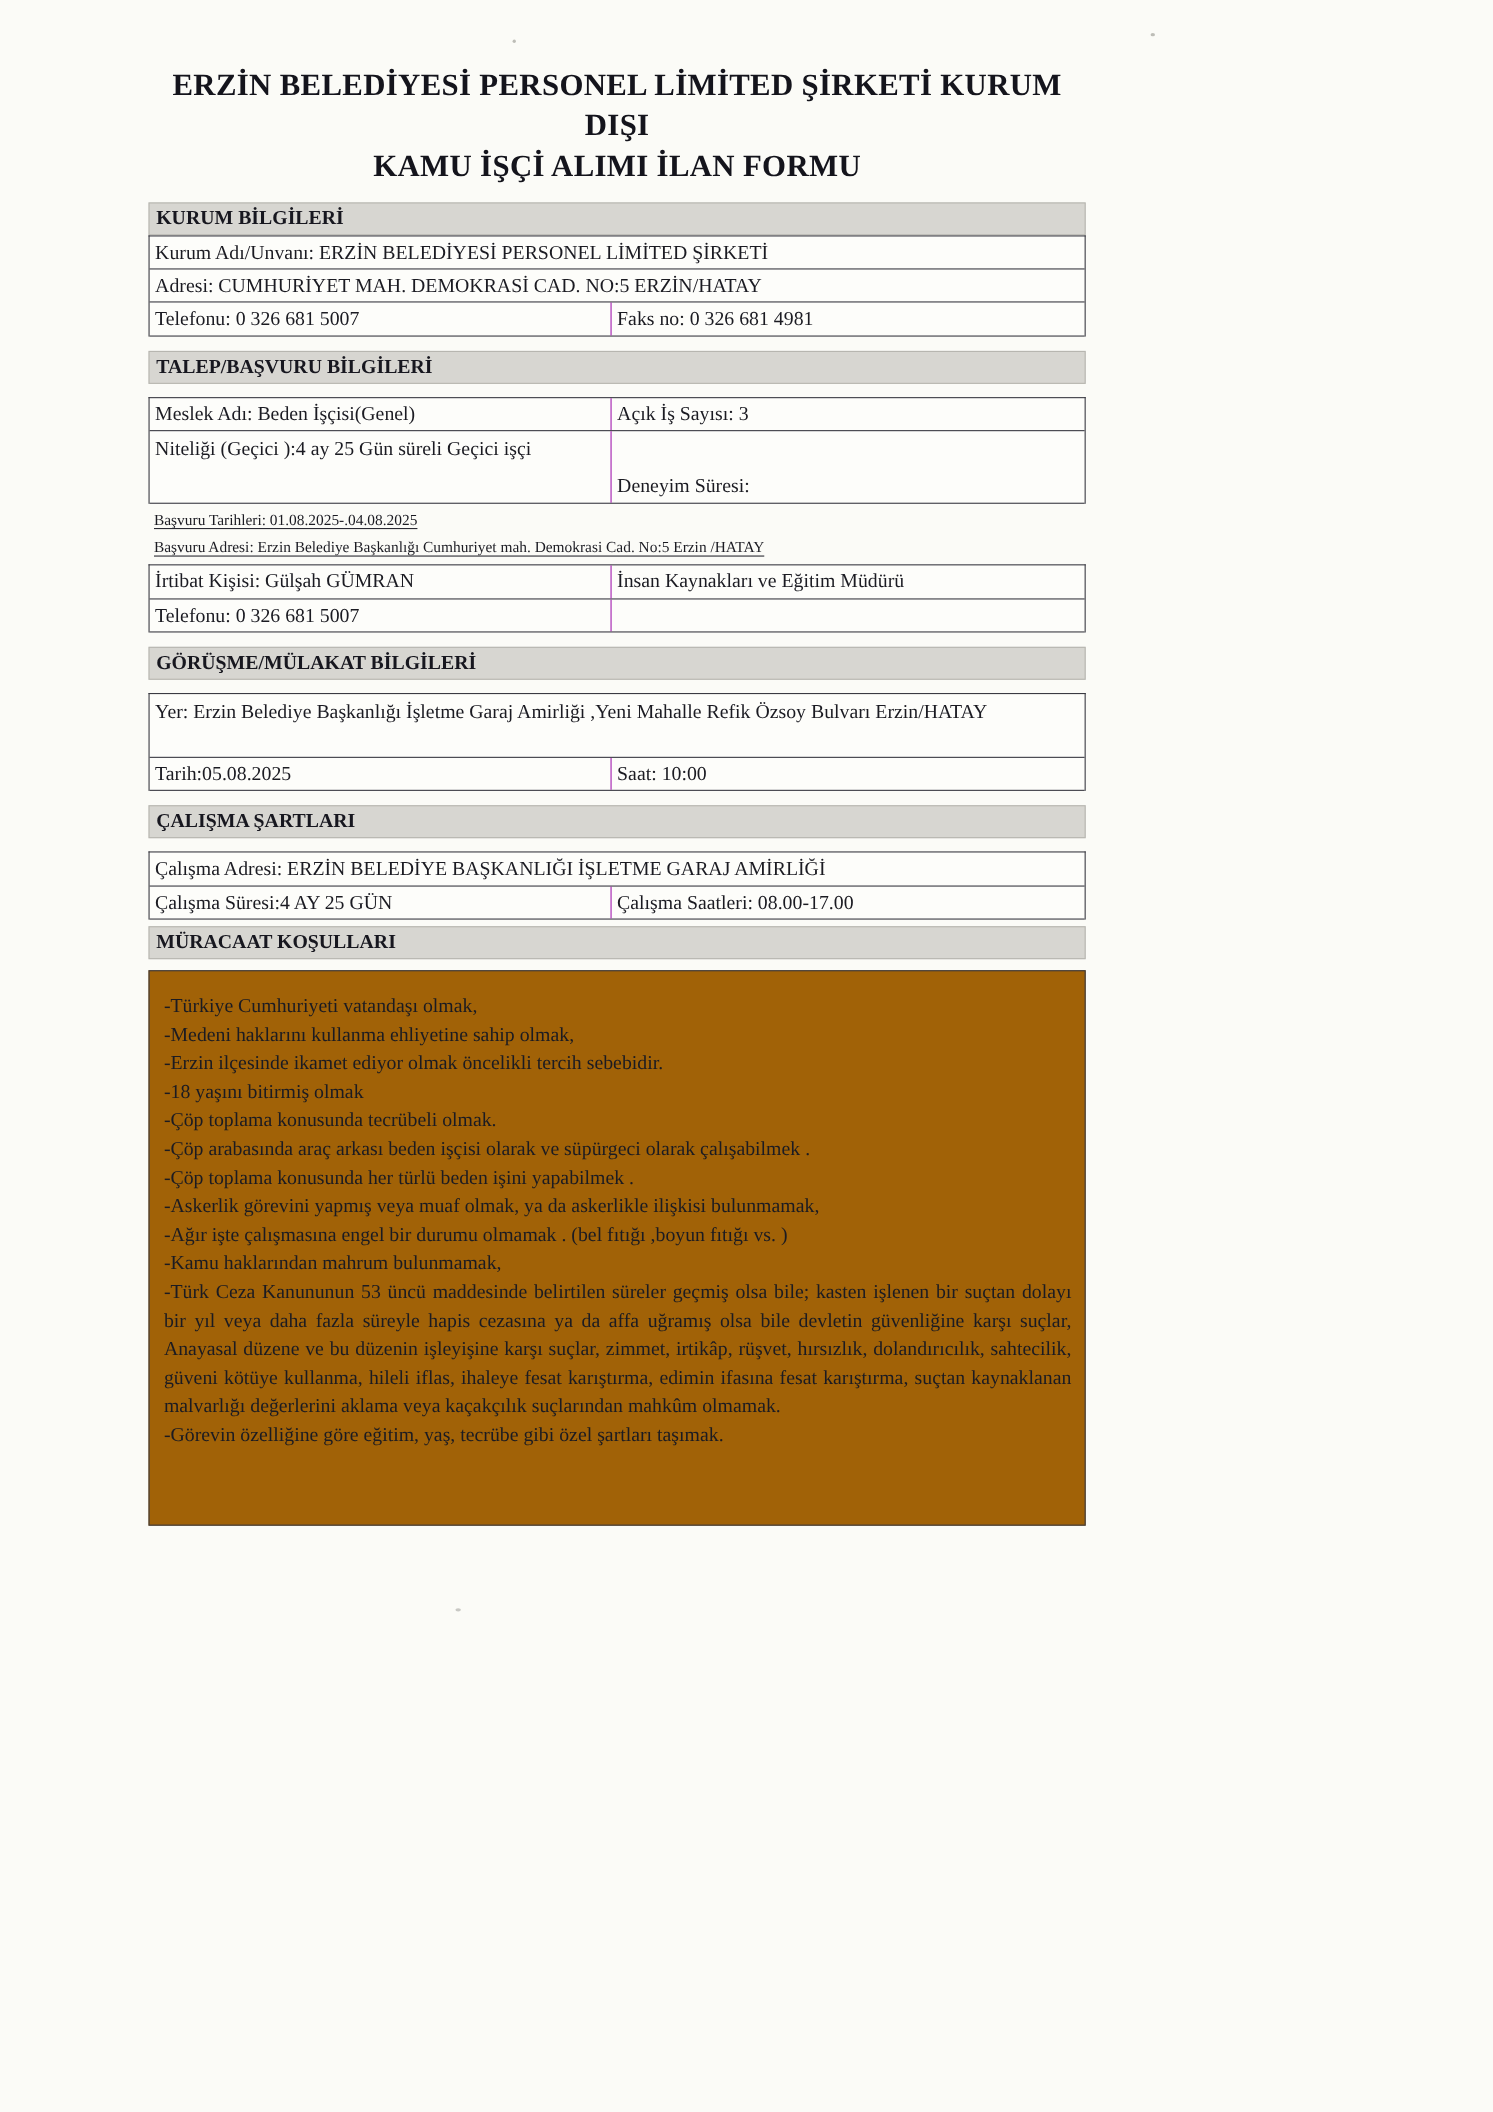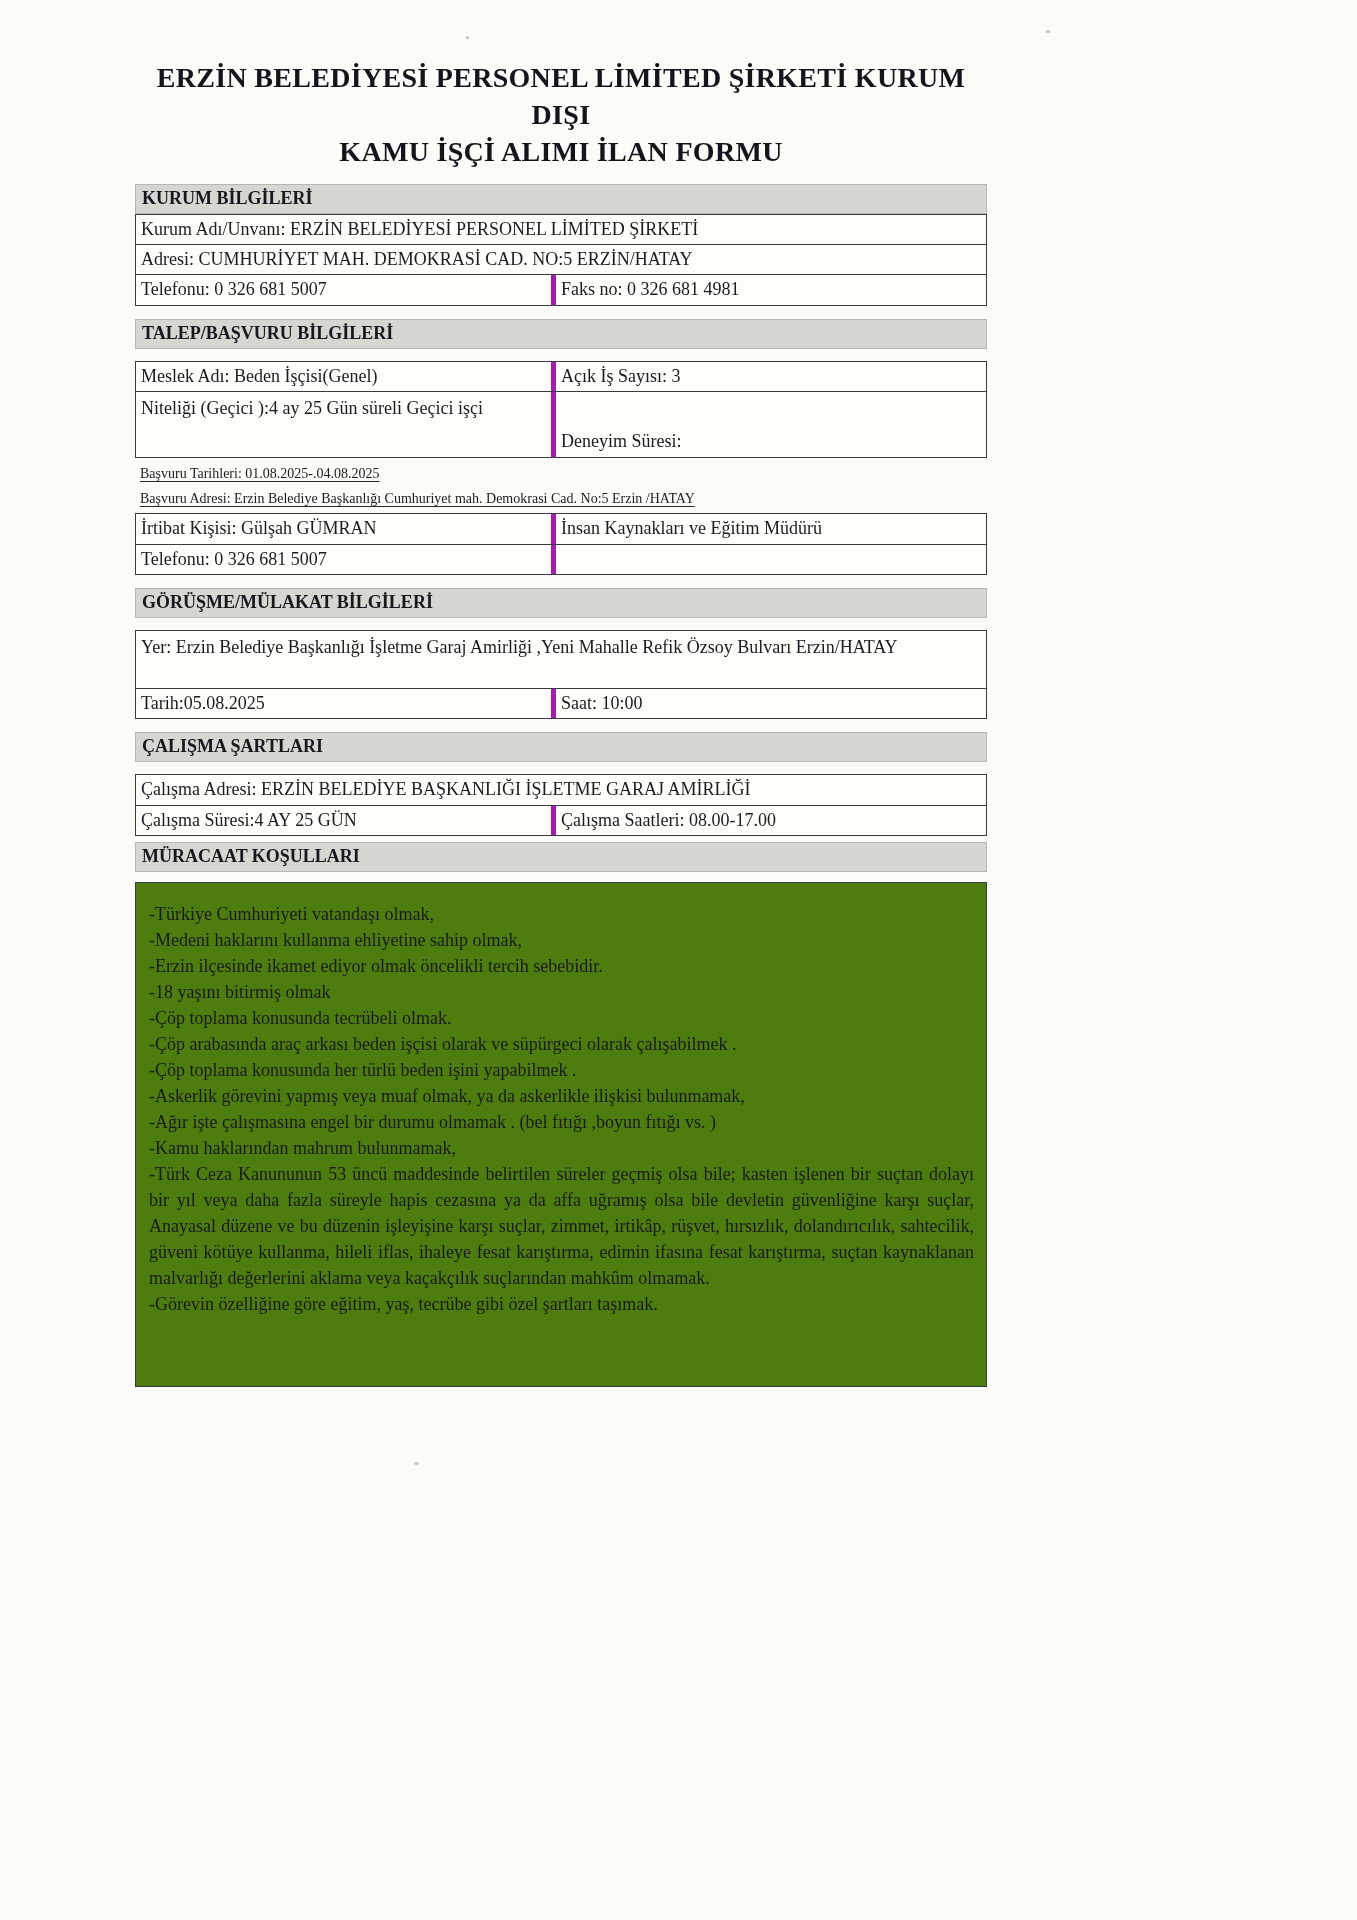--- a/index.html
+++ b/index.html
@@ -21,38 +21,38 @@
     border:1px solid #b7b6b0;
     font-weight:bold; font-size:18px;
     padding:3px 6px 4px 6px;
     color:#17171f;
   }
 
   .tbl { border:1px solid #3a3a42; border-bottom:none; background:#fdfdfa; }
   .tbl.gap-above { margin-top:12px; }
   .row { display:flex; border-bottom:1px solid #3a3a42; min-height:28px; align-items:stretch; }
   .cell { padding:2px 6px 3px 5px; font-size:18px; line-height:1.35; display:flex; align-items:center; }
-  .cell.left { width:420px; border-right:5px solid #a21caf; }
+  .cell.left { width:420px; border-right:1px solid #a21caf; }
   .cell.right { flex:1; }
   .cell.full { width:100%; }
   .cell.tall-top { align-items:flex-start; padding-top:4px; }
   .cell.tall-bottom { align-items:flex-end; padding-bottom:4px; }
   .row.tall { min-height:66px; }
   .row.two-line { min-height:58px; }
   .row.two-line .cell { align-items:flex-start; padding-top:4px; }
 
   .free-line { font-size:14px; padding-left:5px; margin-top:7px; line-height:1.3; }
   .free-line .u { text-decoration:underline; text-decoration-color:#2a2a33; text-underline-offset:3px; }
 
   .kosullar-box {
     margin-top:10px;
     border:1px solid #3a3a42;
     height:505px;
     padding:18px 12px 10px 13px;
-    background:#4d7c0f;
+    background:#a16207;
   }
   .kosul-item {
     font-size:18px;
     line-height:26px;
     text-align:justify;
     color:#1b1b22;
   }
 
   
   .speck { position:absolute; background:#8a8a84; border-radius:50%; opacity:.55; }

